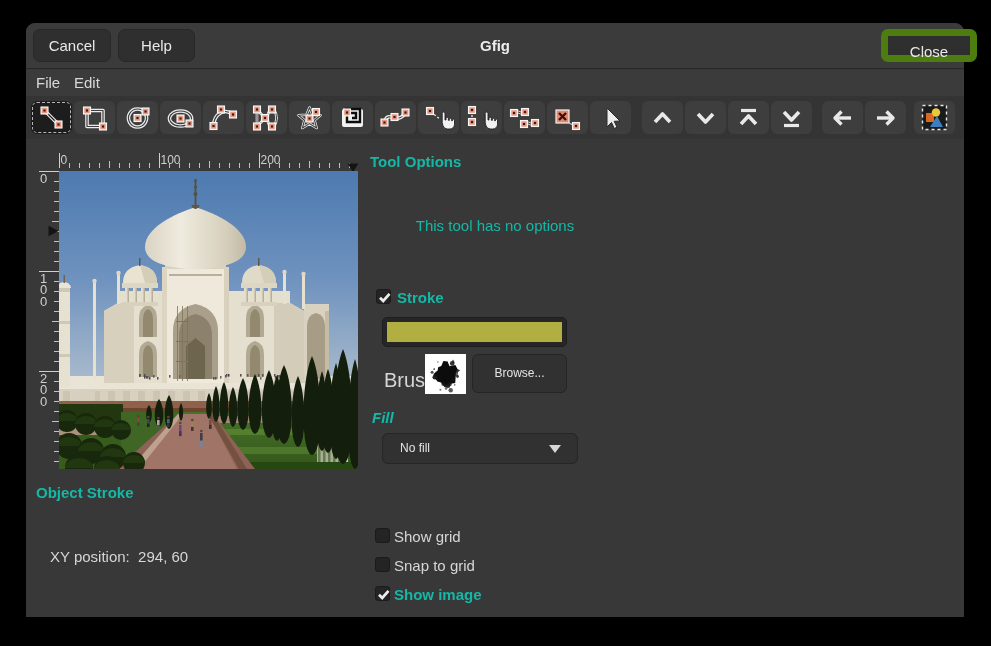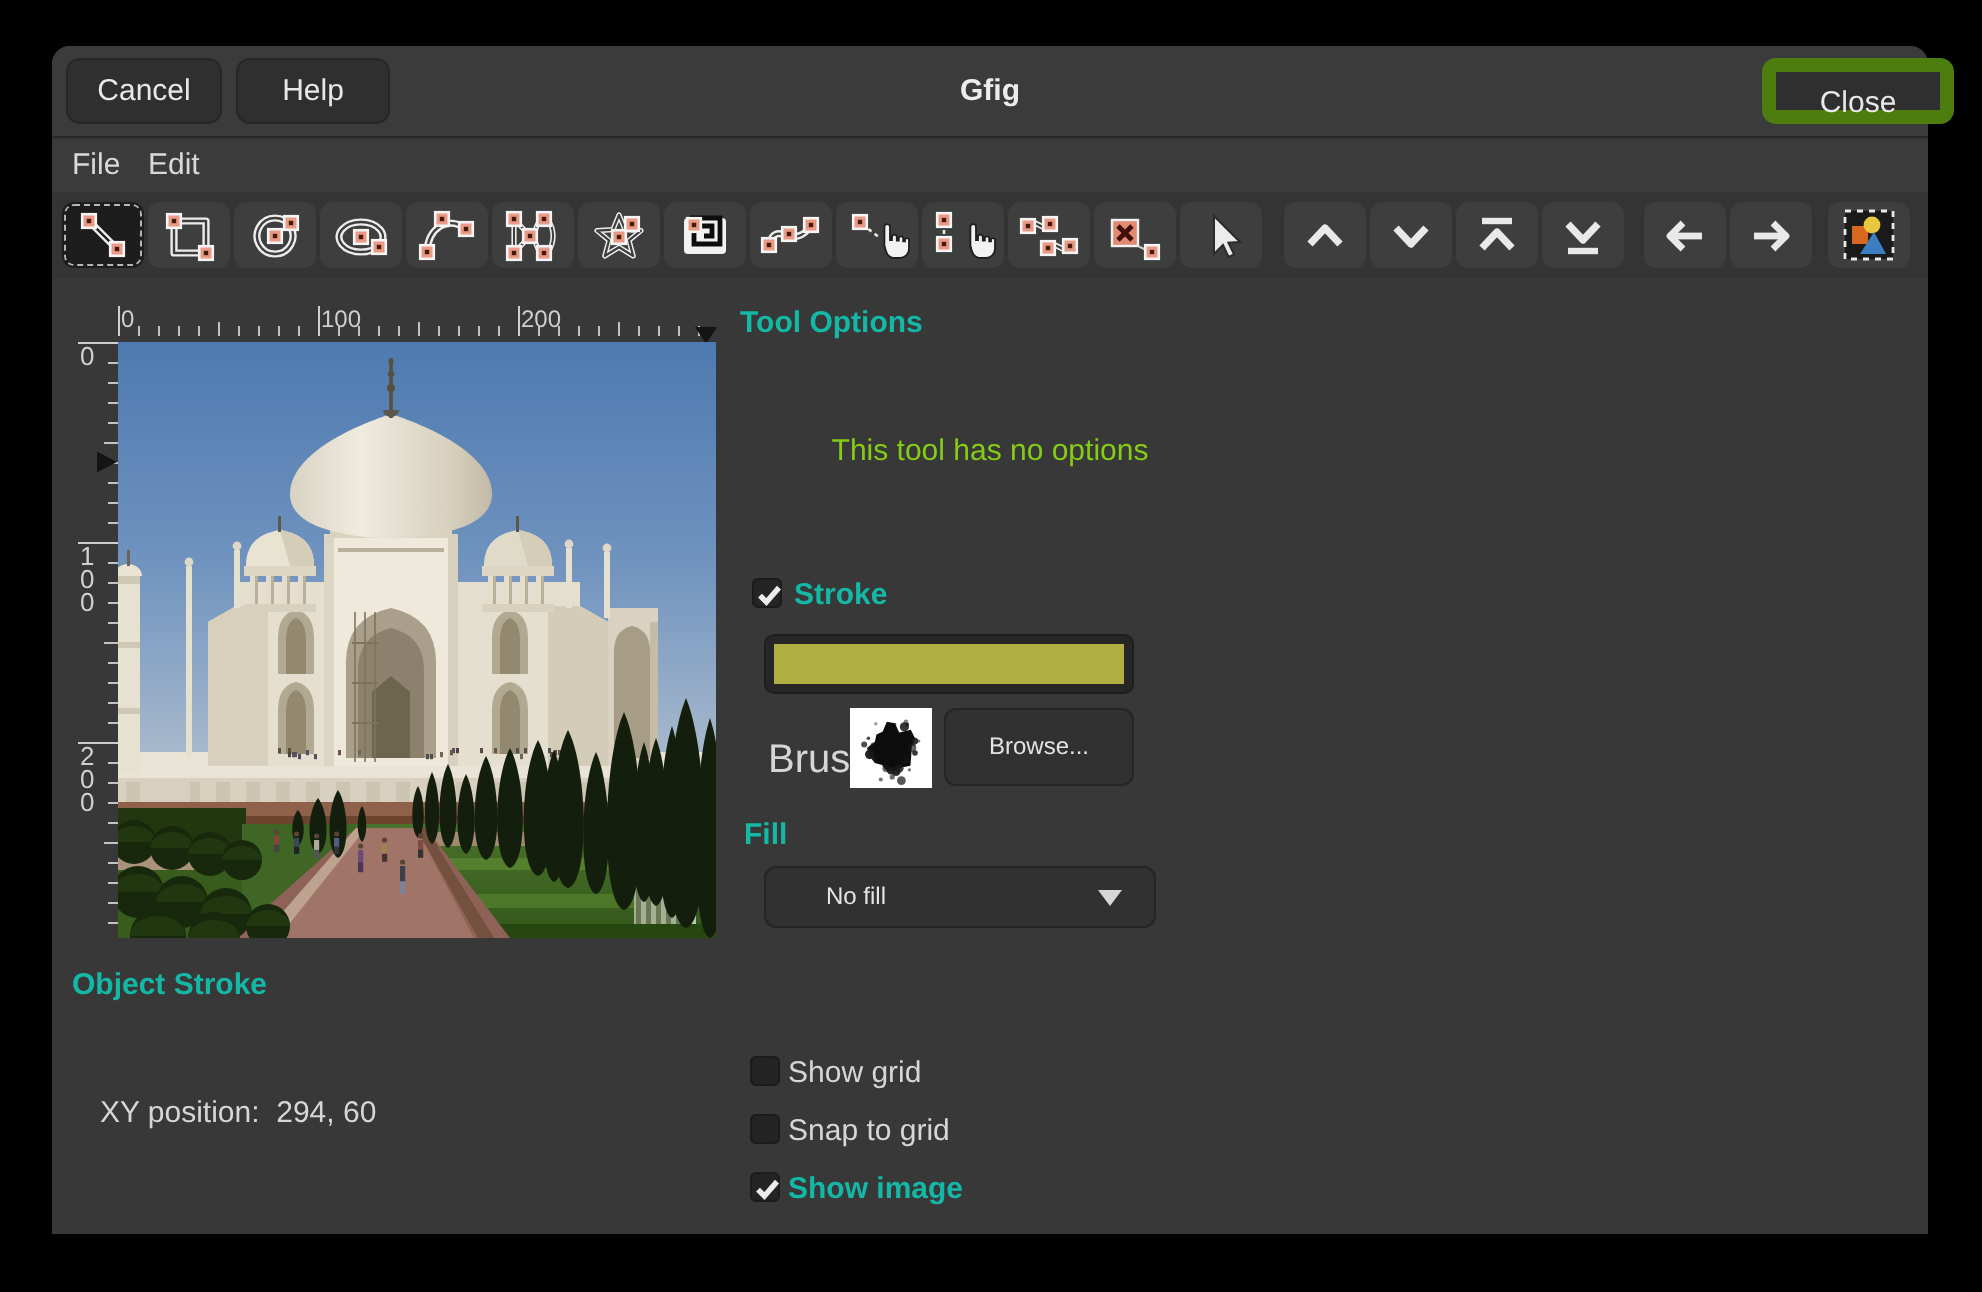--- a/index.html
+++ b/index.html
@@ -619,21 +619,21 @@
         <circle cx="89.3" cy="246" r="1.3" fill="#5a4436"></circle>
         <rect x="150" y="249" width="2.6" height="5.0" fill="#7e4a44"></rect>
         <rect x="150" y="253.9" width="2.6" height="4.0" fill="#333"></rect>
         <circle cx="151.3" cy="247" r="1.3" fill="#5a4436"></circle>
       </svg></div>
 
   <div class="lbl b" style="left:10px;top:461px;">Object Stroke</div>
   <div class="lbl" style="left:24px;top:525px;">XY position:&nbsp; 294, 60</div>
 
   <div class="lbl b" style="left:344px;top:130px;">Tool Options</div>
-  <div class="lbl" style="left:344px;top:194px;width:250px;text-align:center;color:#84cc16;">This tool has no options</div>
+  <div class="lbl" style="left:344px;top:194px;width:250px;text-align:center;color:#14b8a6;">This tool has no options</div>
   <div class="cb" style="left:350px;top:266px;">
       <svg width="13" height="13" viewBox="0 0 13 13">
         <path d="M2 6.8 L5.2 10 L11.5 2.8" stroke="#ececec" stroke-width="2.7" fill="none"></path>
       </svg>
     </div>
   <div class="lbl b" style="left:371px;top:266px;">Stroke</div>
   <div style="position:absolute;left:356px;top:294px;width:185px;height:30px;background:#262626;border:1px solid #1e1e1e;border-radius:5px;">
     <div style="position:absolute;left:4px;top:4px;width:175px;height:20px;background:#b1af41;"></div>
   </div>
   <div class="lbl" style="left:358px;top:346px;font-size:20px;">Brush</div>
@@ -660,23 +660,23 @@
         <circle cx="23.0" cy="31.6" r="2.0" fill="#181818" opacity="0.58"></circle>
         <circle cx="17.8" cy="30.0" r="0.8" fill="#181818" opacity="0.72"></circle>
         <circle cx="21.1" cy="34.5" r="1.3" fill="#181818" opacity="0.65"></circle>
         <circle cx="32.5" cy="16.5" r="1.6" fill="#181818" opacity="0.88"></circle>
         <circle cx="24.6" cy="30.1" r="2.2" fill="#181818" opacity="0.85"></circle>
         <circle cx="20.5" cy="31.4" r="1.9" fill="#181818" opacity="0.92"></circle>
         <circle cx="25.7" cy="36.3" r="2.2" fill="#181818" opacity="0.73"></circle>
         <circle cx="11.9" cy="25.1" r="0.7" fill="#181818" opacity="0.93"></circle>
       </svg></div>
   <div class="btn" style="left:446px;top:331px;width:95px;height:39px;line-height:37px;">Browse...</div>
-  <div class="lbl b" style="left:346px;top:386px;">Fill</div>
+  <div class="lbl b" style="left:346px;top:386px;font-style:italic;">Fill</div>
   <div class="btn" style="left:356px;top:410px;width:196px;height:31px;">
-    <div style="position:absolute;left:17px;top:0;height:29px;line-height:29px;margin-left:13px;">No fill</div>
+    <div style="position:absolute;left:17px;top:0;height:29px;line-height:29px;">No fill</div>
     <svg width="12" height="8" viewBox="0 0 12 8" style="position:absolute;right:16px;top:11px;">
         <path d="M0 0 L12 0 L6 8 Z" fill="#d8d8d8"></path>
       </svg>
   </div>
   <div class="cb" style="left:349px;top:505px;"></div>
   <div class="lbl" style="left:368px;top:505px;">Show grid</div>
   <div class="cb" style="left:349px;top:534px;"></div>
   <div class="lbl" style="left:368px;top:534px;">Snap to grid</div>
   <div class="cb" style="left:349px;top:563px;">
       <svg width="13" height="13" viewBox="0 0 13 13">

